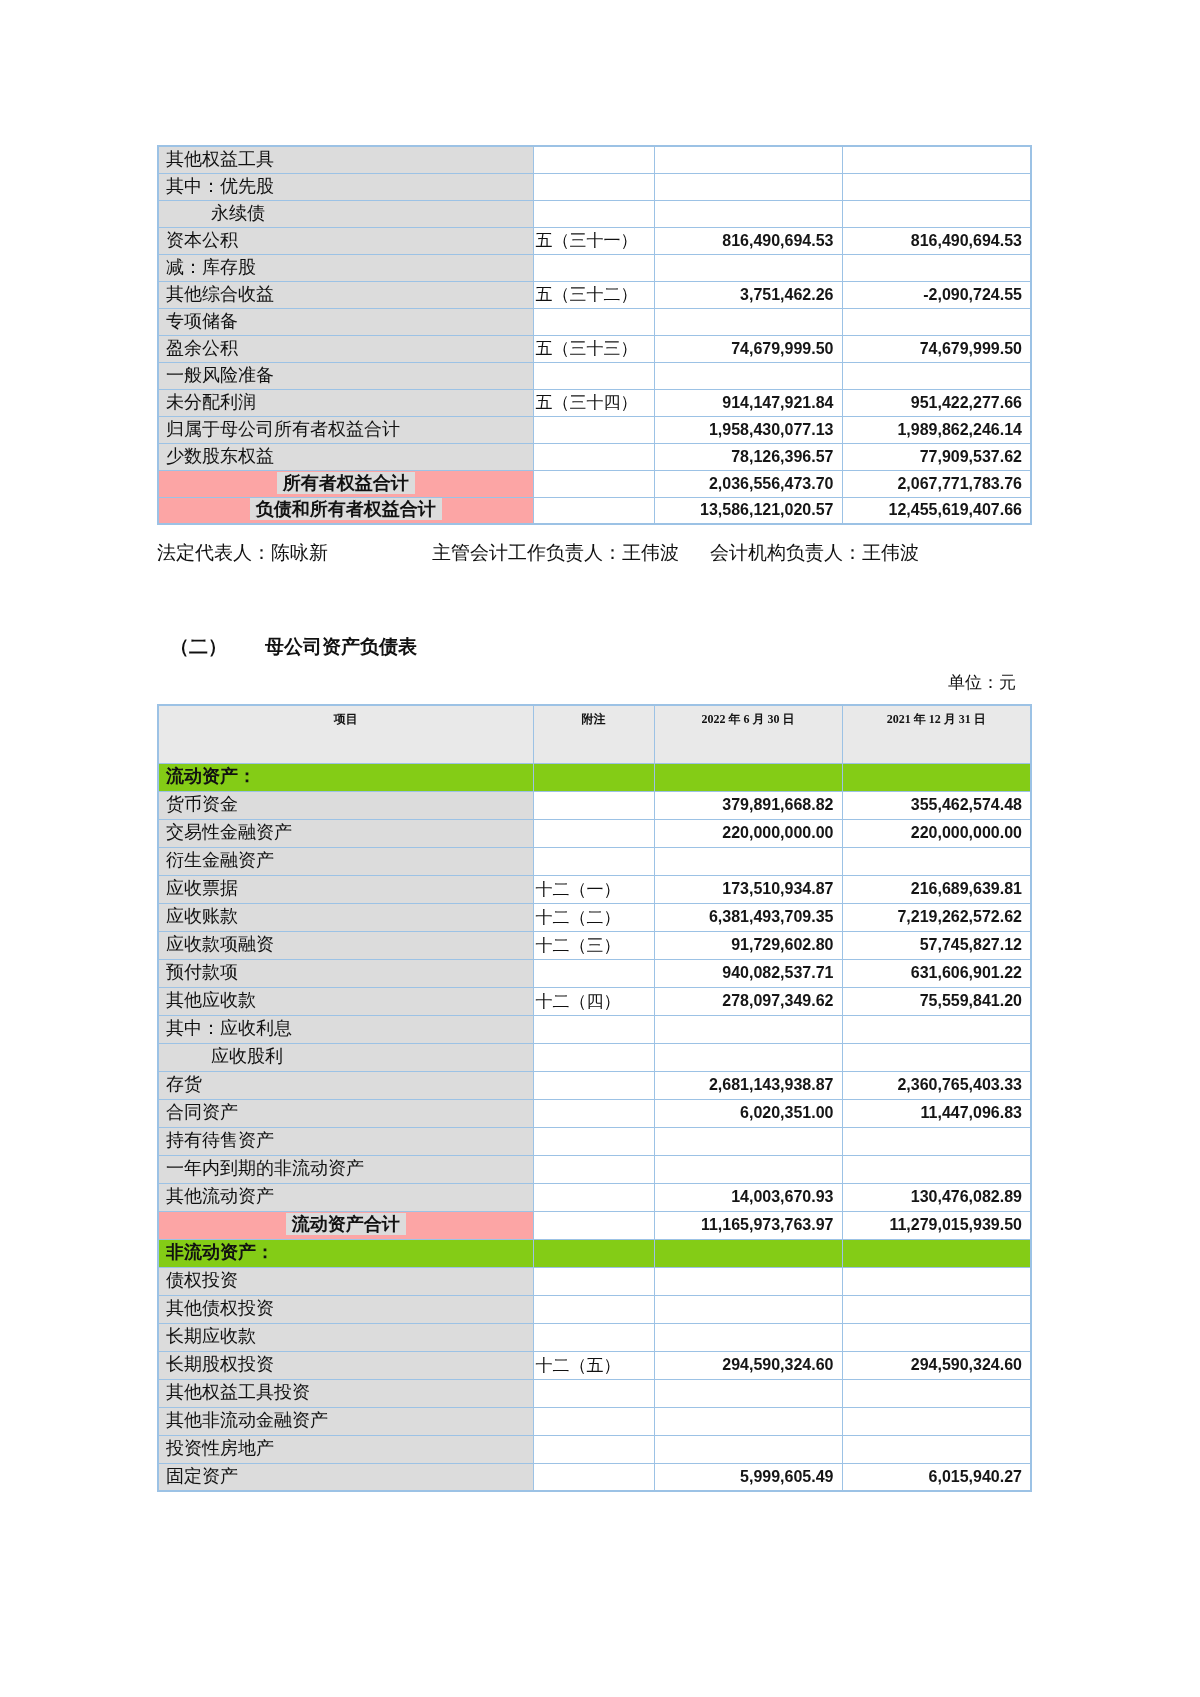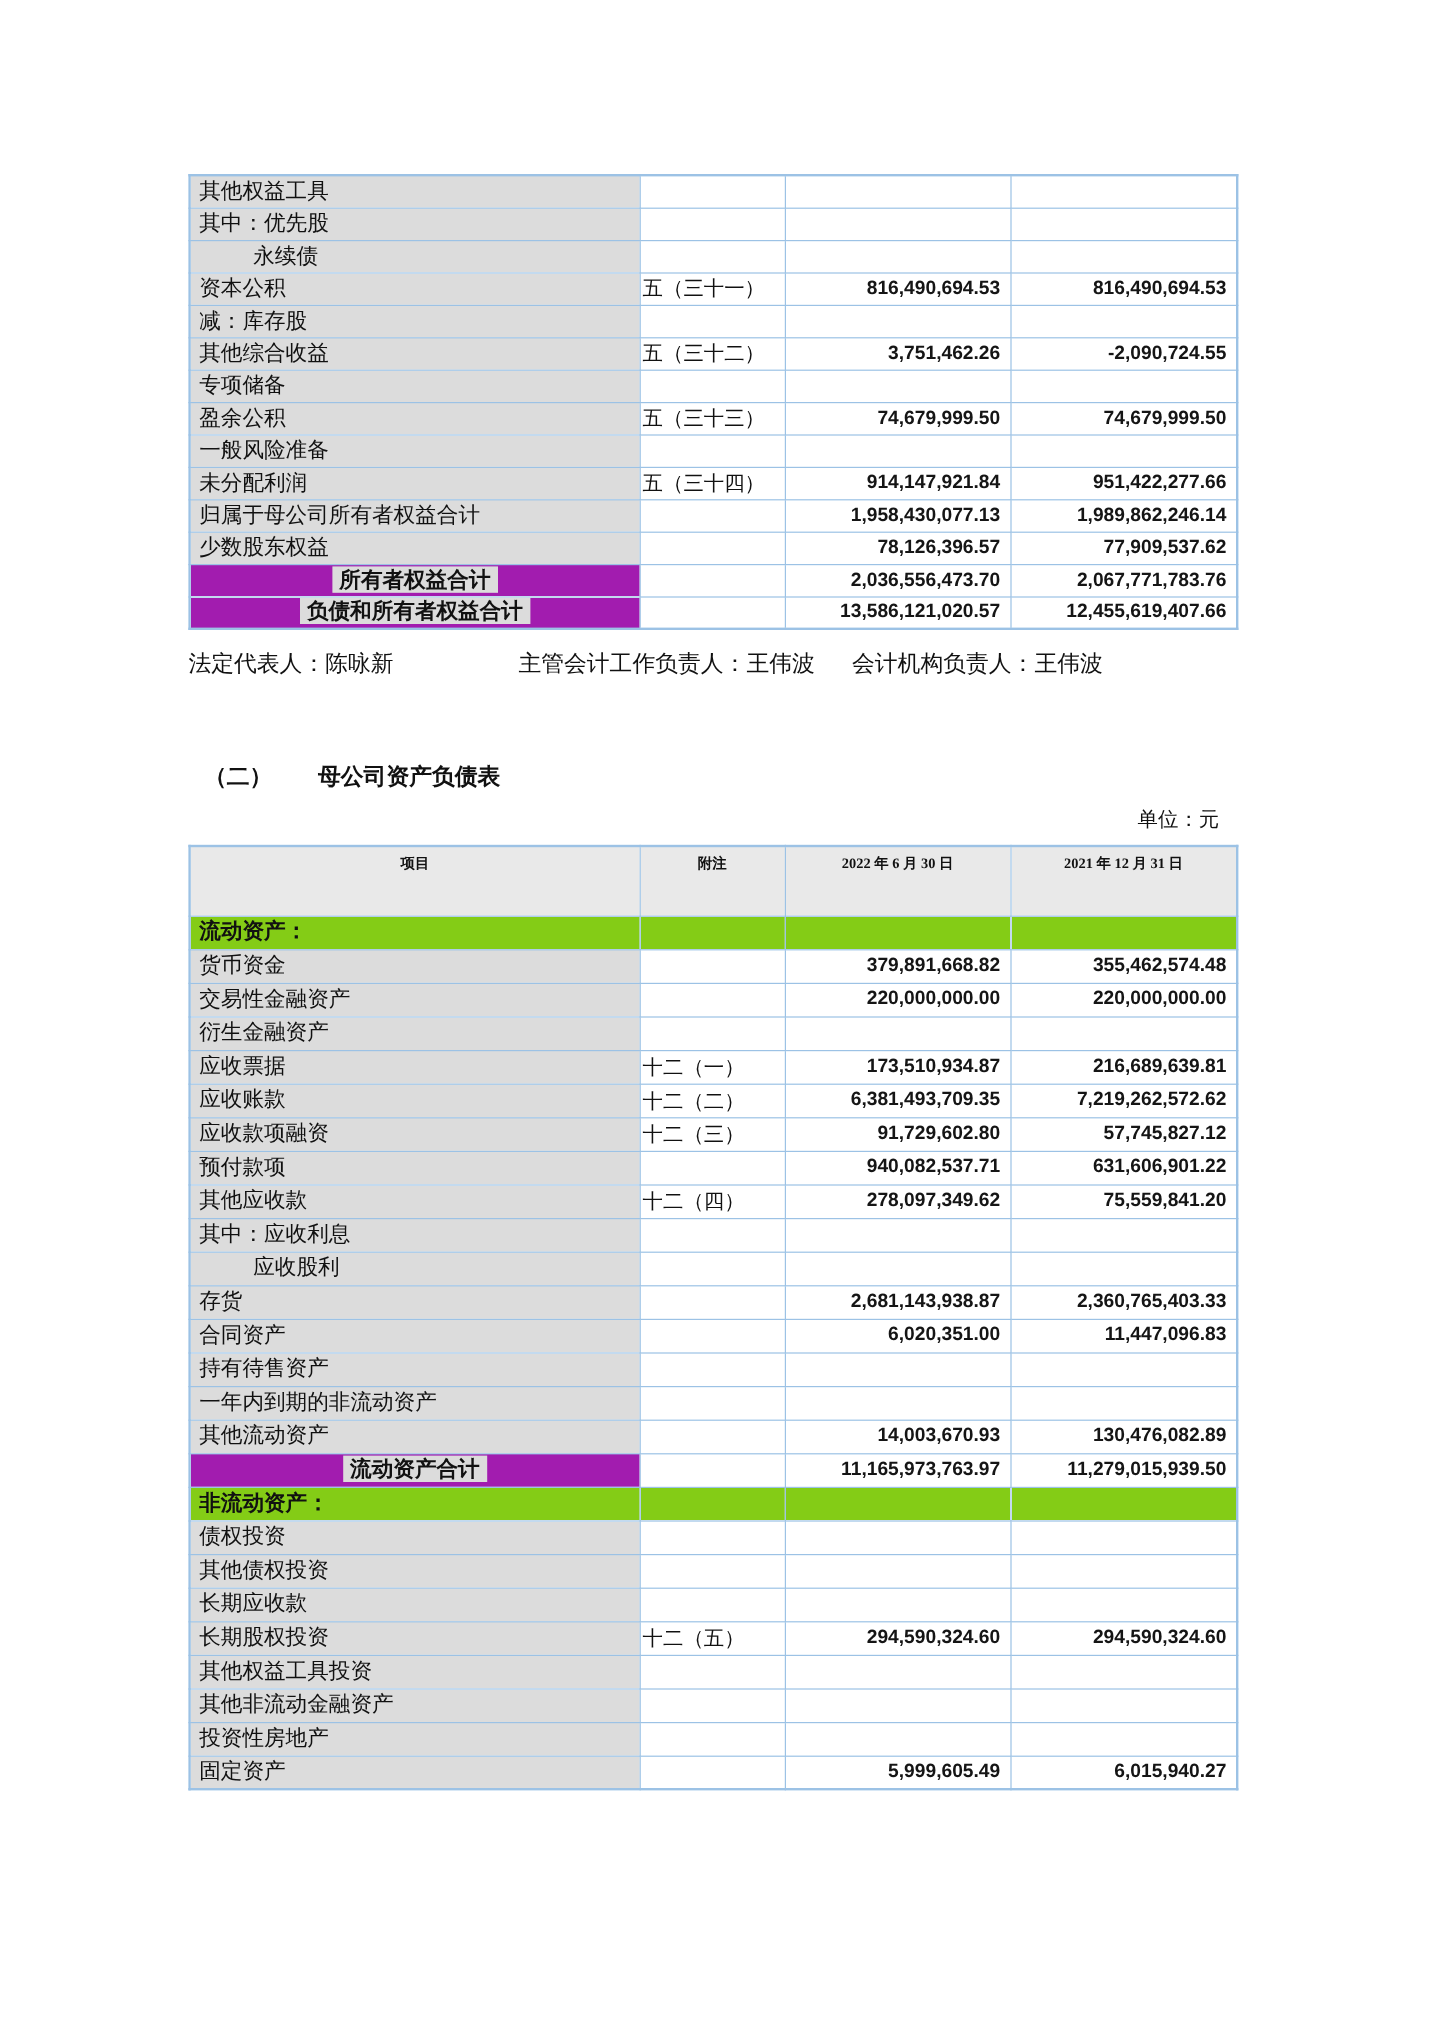--- a/index.html
+++ b/index.html
@@ -49,21 +49,21 @@
     font-size:16px;
     font-weight:600;
     text-align:right;
     padding:0 8px 0 2px;
     color:#151515;
   }
   tr.row-indent td.c-label{padding-left:52px;margin-left:12px;}
   tr.row-section td{background:#84cc16;}
   tr.row-section td.c-label{font-weight:bold;}
   tr.row-total td.c-label{
-    background:#a21caf;
+    background:#fca5a5;
     text-align:center;
     padding-left:4px;
   }
   tr.row-total td.c-label .label-text{
     background:#DCDCDC;
     font-weight:bold;
     padding:1px 6px;
   }
   #parent-table thead th{
     background:#E9E9E9;

